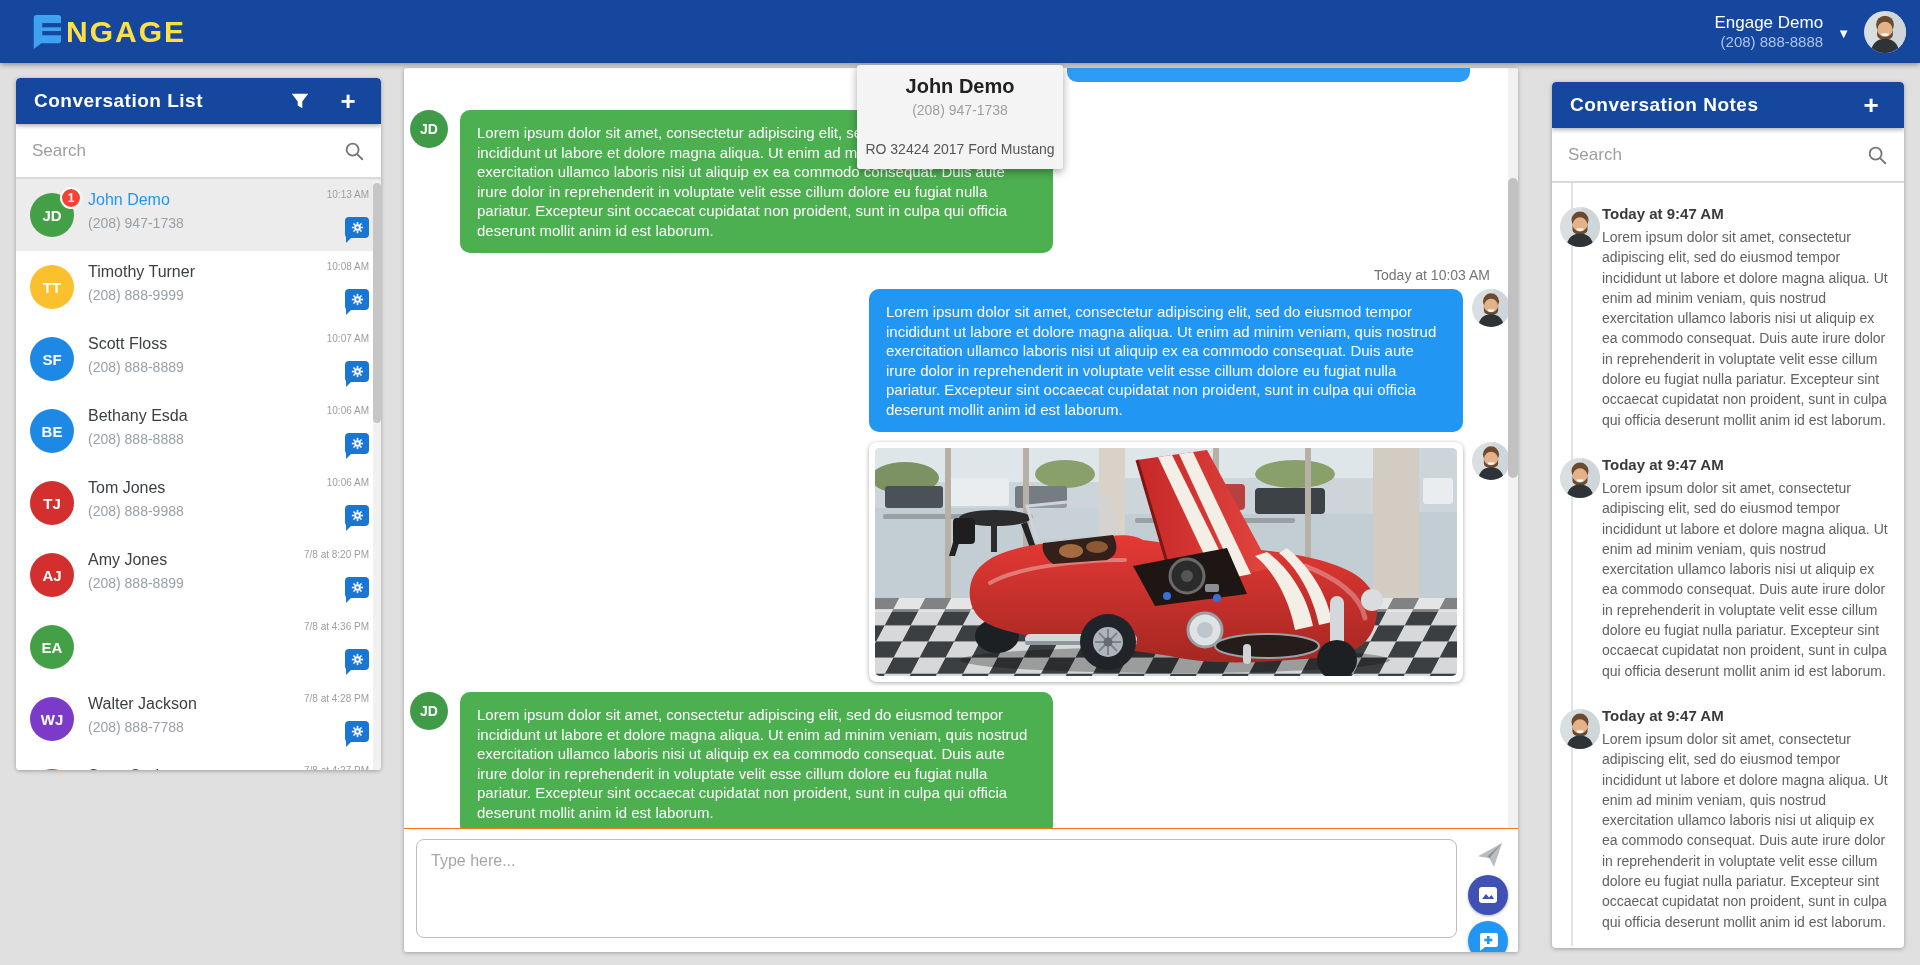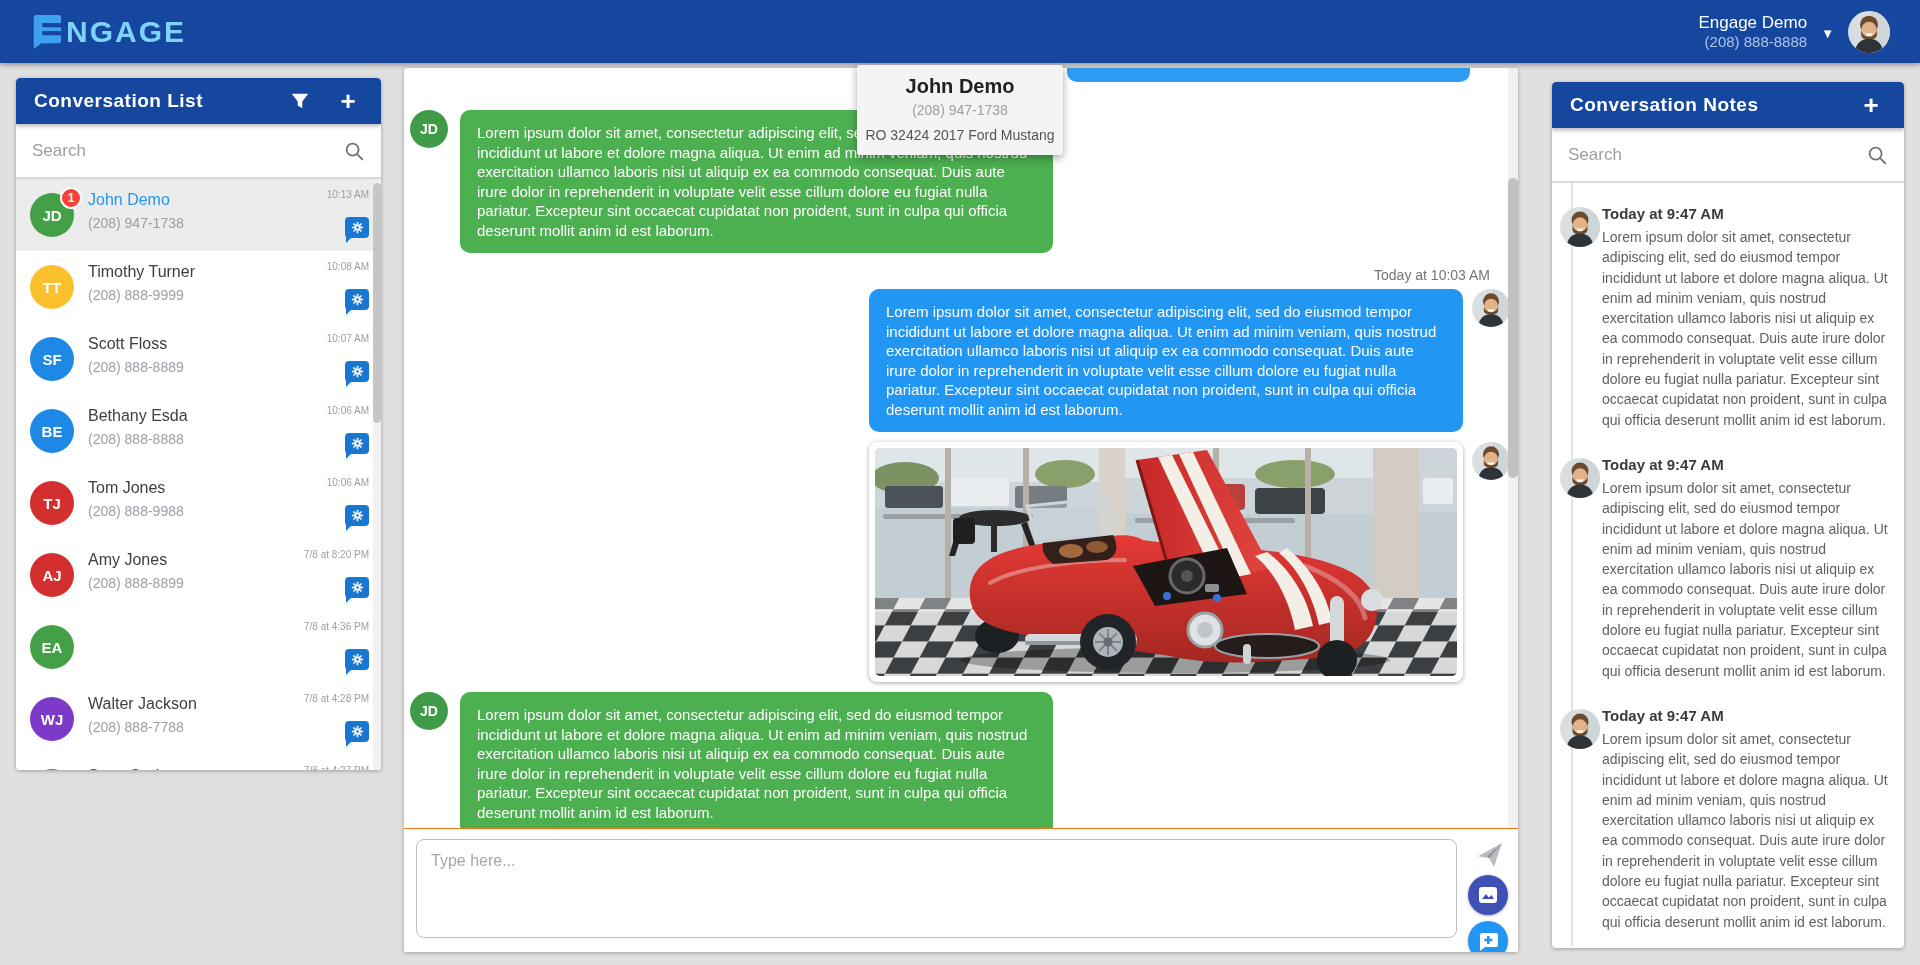--- a/index.html
+++ b/index.html
@@ -3,22 +3,22 @@
 <meta charset="utf-8">
 <style>
   * { margin:0; padding:0; box-sizing:border-box; }
   html,body { width:1920px; height:965px; overflow:hidden; }
   body { font-family:"Liberation Sans", sans-serif; background:#e0e0e0; position:relative; }
 
   
   .appbar { position:absolute; left:0; top:0; width:1920px; height:63px; background:#15479f;
             box-shadow:0 2px 5px rgba(0,0,0,.35); z-index:40; display:flex; align-items:center; }
   .logo { display:flex; align-items:center; margin-left:30px; gap:4px; }
-  .logo-text { color:#7dd3fc; font-size:30px; font-weight:bold; letter-spacing:2px; }
-  .user-cluster { position:absolute; right:30px; top:0; height:63px; display:flex; align-items:center; gap:14px; }
+  .logo-text { color:#fde047; font-size:30px; font-weight:bold; letter-spacing:2px; }
+  .user-cluster { position:absolute; right:14px; top:0; height:63px; display:flex; align-items:center; gap:14px; }
   .user-meta { text-align:right; line-height:1.25; }
   .user-name { color:#fff; font-size:17px; }
   .user-phone { color:#aec2e8; font-size:15px; }
   .caret { color:#fff; font-size:13px; margin-top:4px; cursor:pointer; }
   .avatar-photo { border-radius:50%; overflow:hidden; display:block; }
 
   
   .panel { position:absolute; background:#fff; border-radius:4px; box-shadow:0 1px 4px rgba(0,0,0,.3); overflow:hidden; }
   .panel-head { height:46px; background:#15479f; color:#fff; display:flex; align-items:center;
                 padding:0 18px; border-radius:4px 4px 0 0; box-shadow:0 2px 4px rgba(0,0,0,.3); position:relative; z-index:3;}
@@ -80,21 +80,21 @@
   .round-btn { position:absolute; left:1064px; width:40px; height:40px; border-radius:50%; cursor:pointer;
                display:flex; align-items:center; justify-content:center; box-shadow:0 1px 3px rgba(0,0,0,.3); }
   .btn-image { top:46px; background:#3f51b5; }
   .btn-template { top:92px; background:#2196f3; }
 
   
   .contact-card { position:absolute; left:857px; top:65px; width:206px; z-index:60; background:#f4f4f4;
                   border-radius:3px; box-shadow:0 3px 9px rgba(0,0,0,.35); text-align:center; padding:10px 8px 12px; }
   .cc-name { font-size:20px; font-weight:bold; color:#212121; }
   .cc-phone { font-size:14px; color:#9e9e9e; margin-top:4px; }
-  .cc-ro { font-size:14px; color:#555; margin-top:9px; }
+  .cc-ro { font-size:14px; color:#555; margin-top:23px; }
 
   
   #notes-panel { left:1552px; top:82px; width:352px; height:866px; }
   .notes-scroll { position:relative; height:763px; overflow:hidden; padding:22px 12px 0 50px; }
   .notes-line { position:absolute; left:19px; top:0; width:2px; height:763px; background:#e3e3e3; }
   .note { position:relative; margin-bottom:26px; }
   .note-avatar { position:absolute; left:-42px; top:2px; }
   .note-time { font-size:15px; font-weight:bold; color:#3a3a3a; margin-bottom:5px; }
   .note-text { font-size:14px; line-height:1.45; color:#616161; }
 

